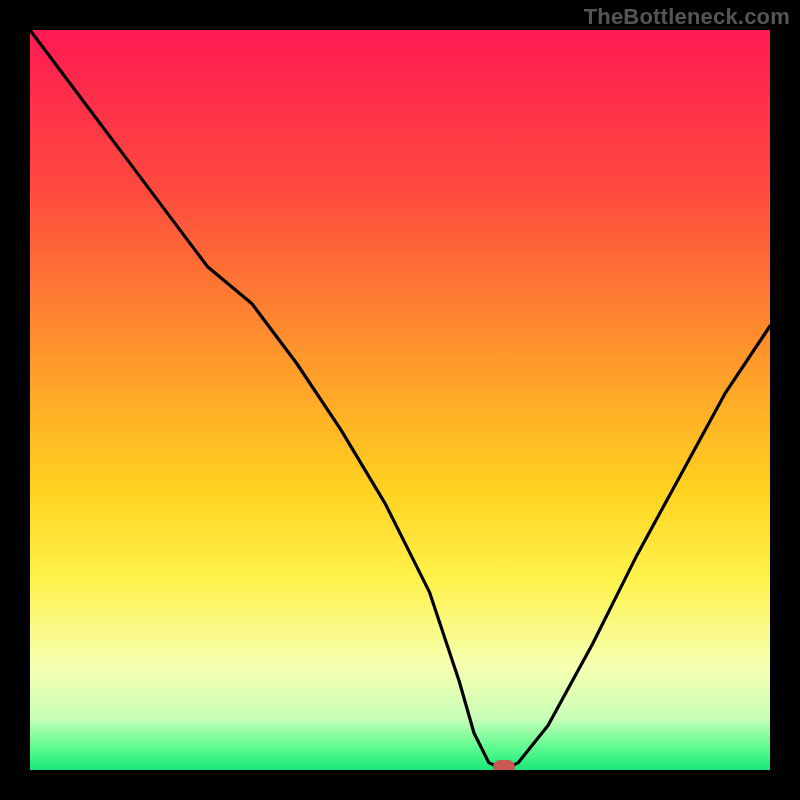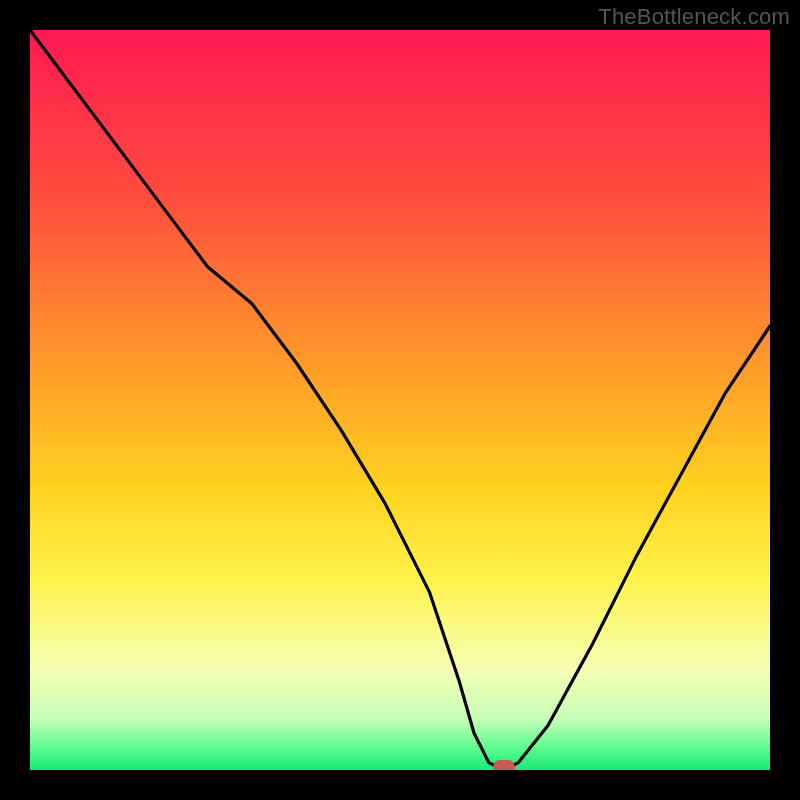--- a/index.html
+++ b/index.html
@@ -16,21 +16,21 @@
     width: 800px;
     height: 800px;
     background: #000;
   }
   .watermark {
     position: absolute;
     top: 4px;
     right: 10px;
     color: #555;
     font-size: 22px;
-    font-weight: 400;
+    font-weight: 700;
     letter-spacing: 0.2px;
     z-index: 5;
     user-select: none;
   }
   .plot {
     position: absolute;
     left: 30px;
     top: 30px;
     width: 740px;
     height: 740px;

